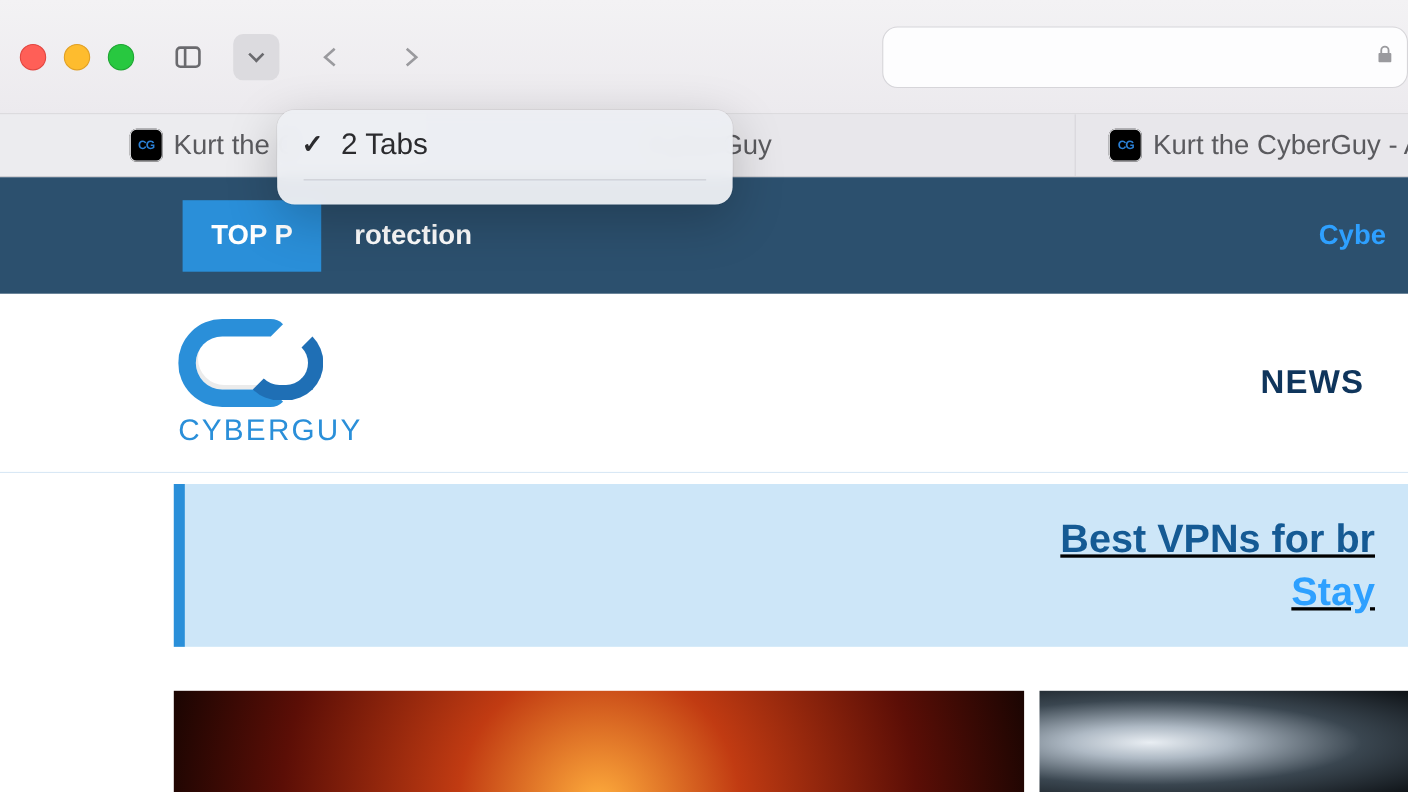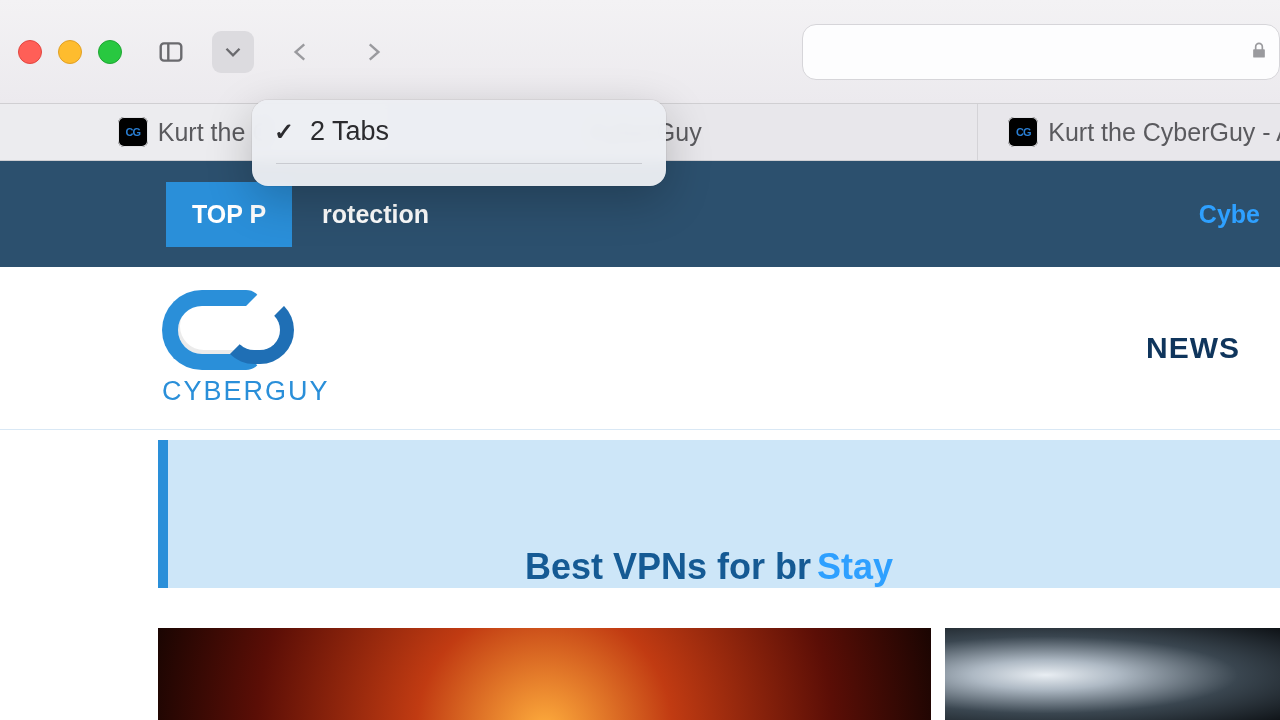--- a/index.html
+++ b/index.html
@@ -152,24 +152,25 @@
     display: flex; align-items: center; gap: 10px;
   }
   .chev { width: 18px; height: 18px; }
   .chev svg { width: 18px; height: 18px; fill: none; stroke: #0f355c; stroke-width: 3; }
 
   .banner {
     margin: 10px 0 15px 158px;
     height: 148px;
     background: #cde6f8;
     border-left: 10px solid #2a8fd9;
-    display: flex; flex-direction: row; justify-content: center; align-items: flex-end;
+    display: flex; flex-direction: column; justify-content: center; align-items: flex-end;
     padding: 0 30px 0 0;
     gap: 6px;
     overflow: hidden;
+    text-decoration: underline;
   }
   .banner .line1 { color: #155a94; font-weight: 800; font-size: 36px; white-space: nowrap; }
   .banner .line2 { color: #2ea0ff; font-weight: 800; font-size: 36px; white-space: nowrap; }
 
   .tiles {
     margin: 40px 0 0 158px;
     display: flex; gap: 14px;
   }
   .tile { height: 94px; }
   .tile.a { width: 786px; background: radial-gradient(circle at 50% 110%, #ffae3d 0%, #c13b12 32%, #5b0e06 72%, #1a0502 100%); }

